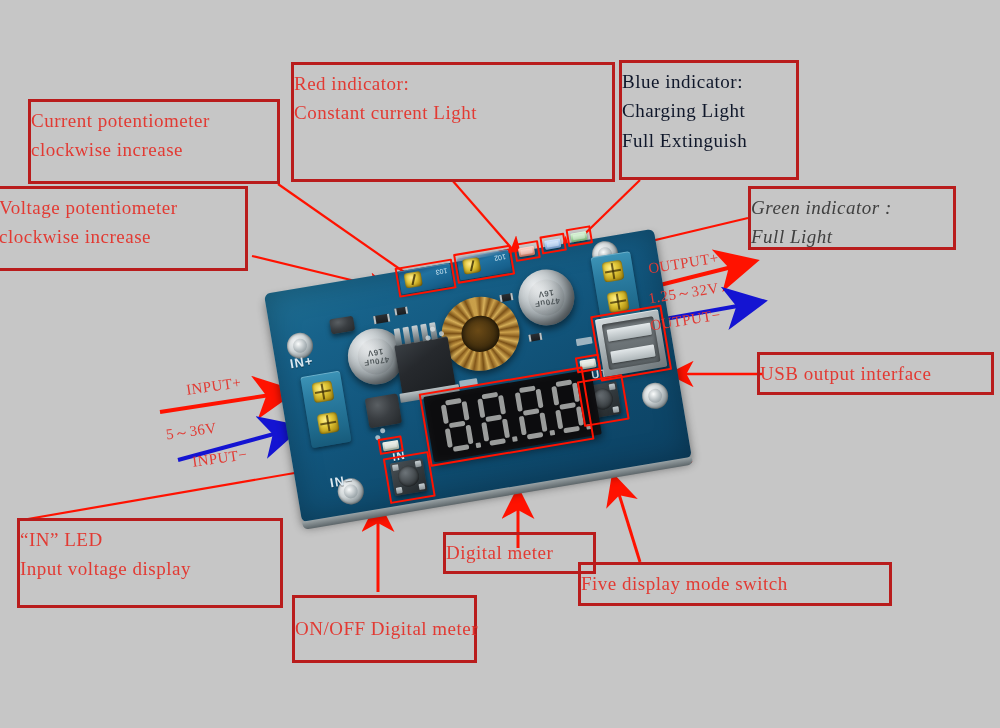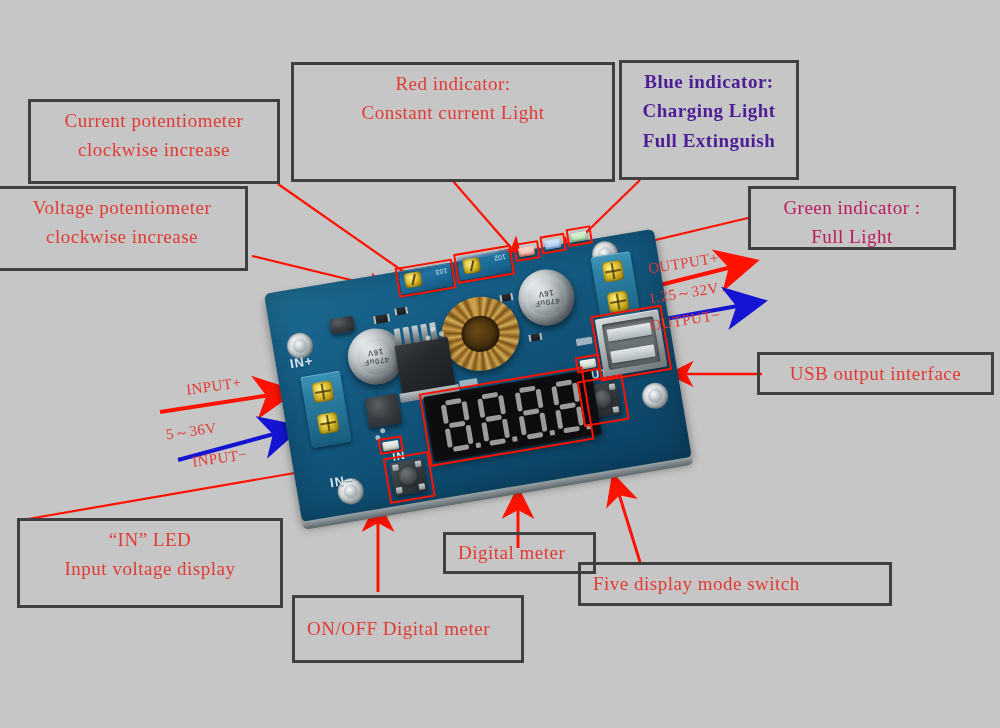--- a/index.html
+++ b/index.html
@@ -8,34 +8,33 @@
     background:#c6c6c6;
     font-family:"Liberation Serif", serif;
     overflow:hidden;
     position:relative;
   }
   #stage{position:absolute;inset:0;width:1000px;height:728px;}
 
   
   .callout{
     position:absolute;
-    border:3px solid #404040;
+    border:3px solid #b91c1c;
     background:transparent;
     box-sizing:border-box;
-    padding:4px 12px;
+    padding:4px 0;
     color:#e23a33;
     font-size:19px;
     line-height:1.55;
     letter-spacing:.5px;
     white-space:nowrap;
-    text-align:center;
   }
   .callout .ln{display:block;}
-  .callout.blue{color:#4c1d95;font-weight:bold;}
-  .callout.green{color:#be185d;}
+  .callout.blue{color:#0f172a;}
+  .callout.green{color:#404040;font-style:italic;}
 
   
   #wires{position:absolute;left:0;top:0;width:1000px;height:728px;pointer-events:none;}
 
   
   #board-wrap{
     position:absolute;
     left:252px;top:252px;
     width:420px;height:285px;
   }
@@ -481,21 +480,21 @@
   <div class="callout" style="left:757px;top:352px;width:237px;height:43px">
     <span class="ln">USB output interface</span>
   </div>
 
 
   <div class="callout" style="left:17px;top:518px;width:266px;height:90px">
     <span class="ln">“IN”  LED</span>
     <span class="ln">Input voltage display</span>
   </div>
 
-  <div class="callout" style="left:292px;top:595px;width:232px;height:68px;
+  <div class="callout" style="left:292px;top:595px;width:185px;height:68px;
               display:flex;align-items:center">
     <span class="ln">ON/OFF Digital meter</span>
   </div>
 
   <div class="callout" style="left:443px;top:532px;width:153px;height:42px;
               display:flex;align-items:center">
     <span class="ln">Digital meter</span>
   </div>
 
   <div class="callout" style="left:578px;top:562px;width:314px;height:44px;

